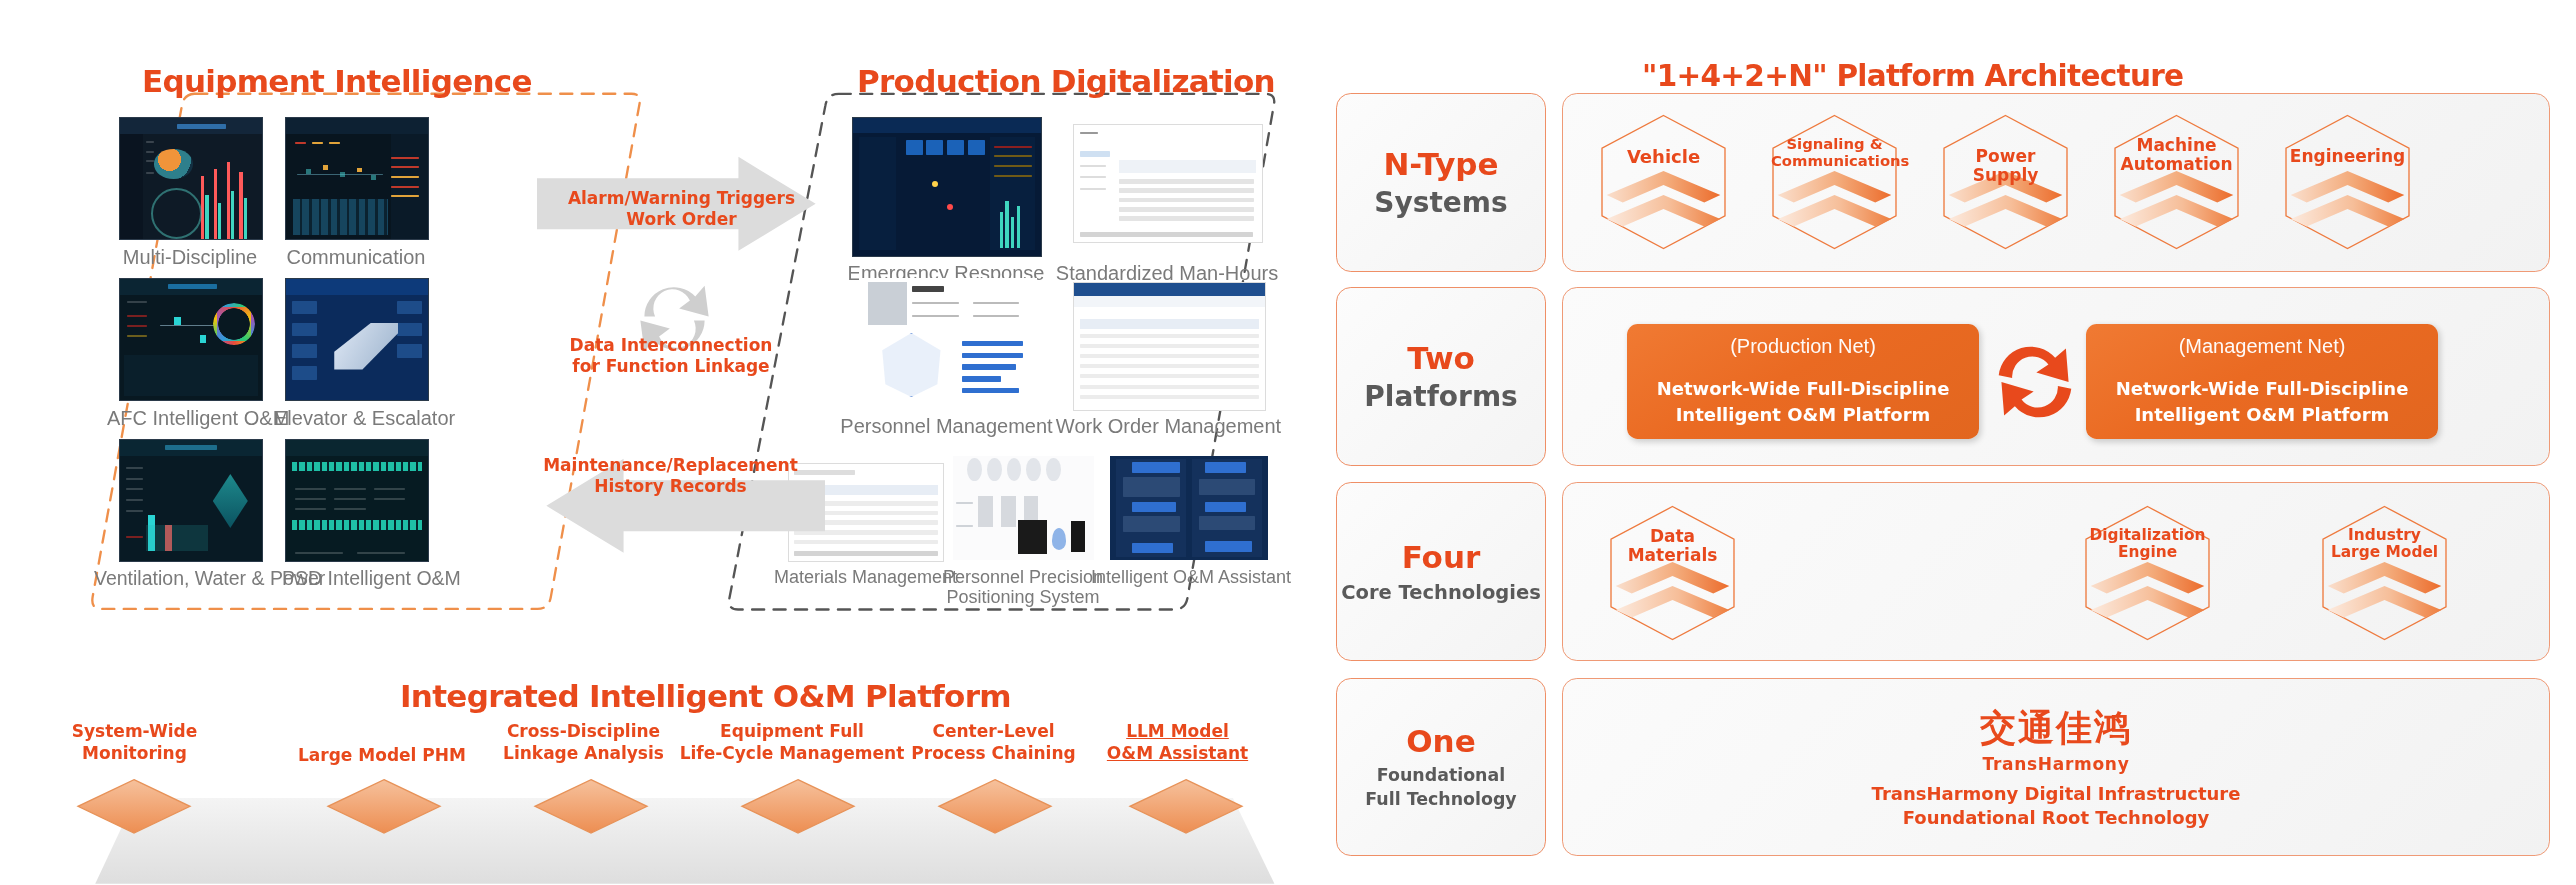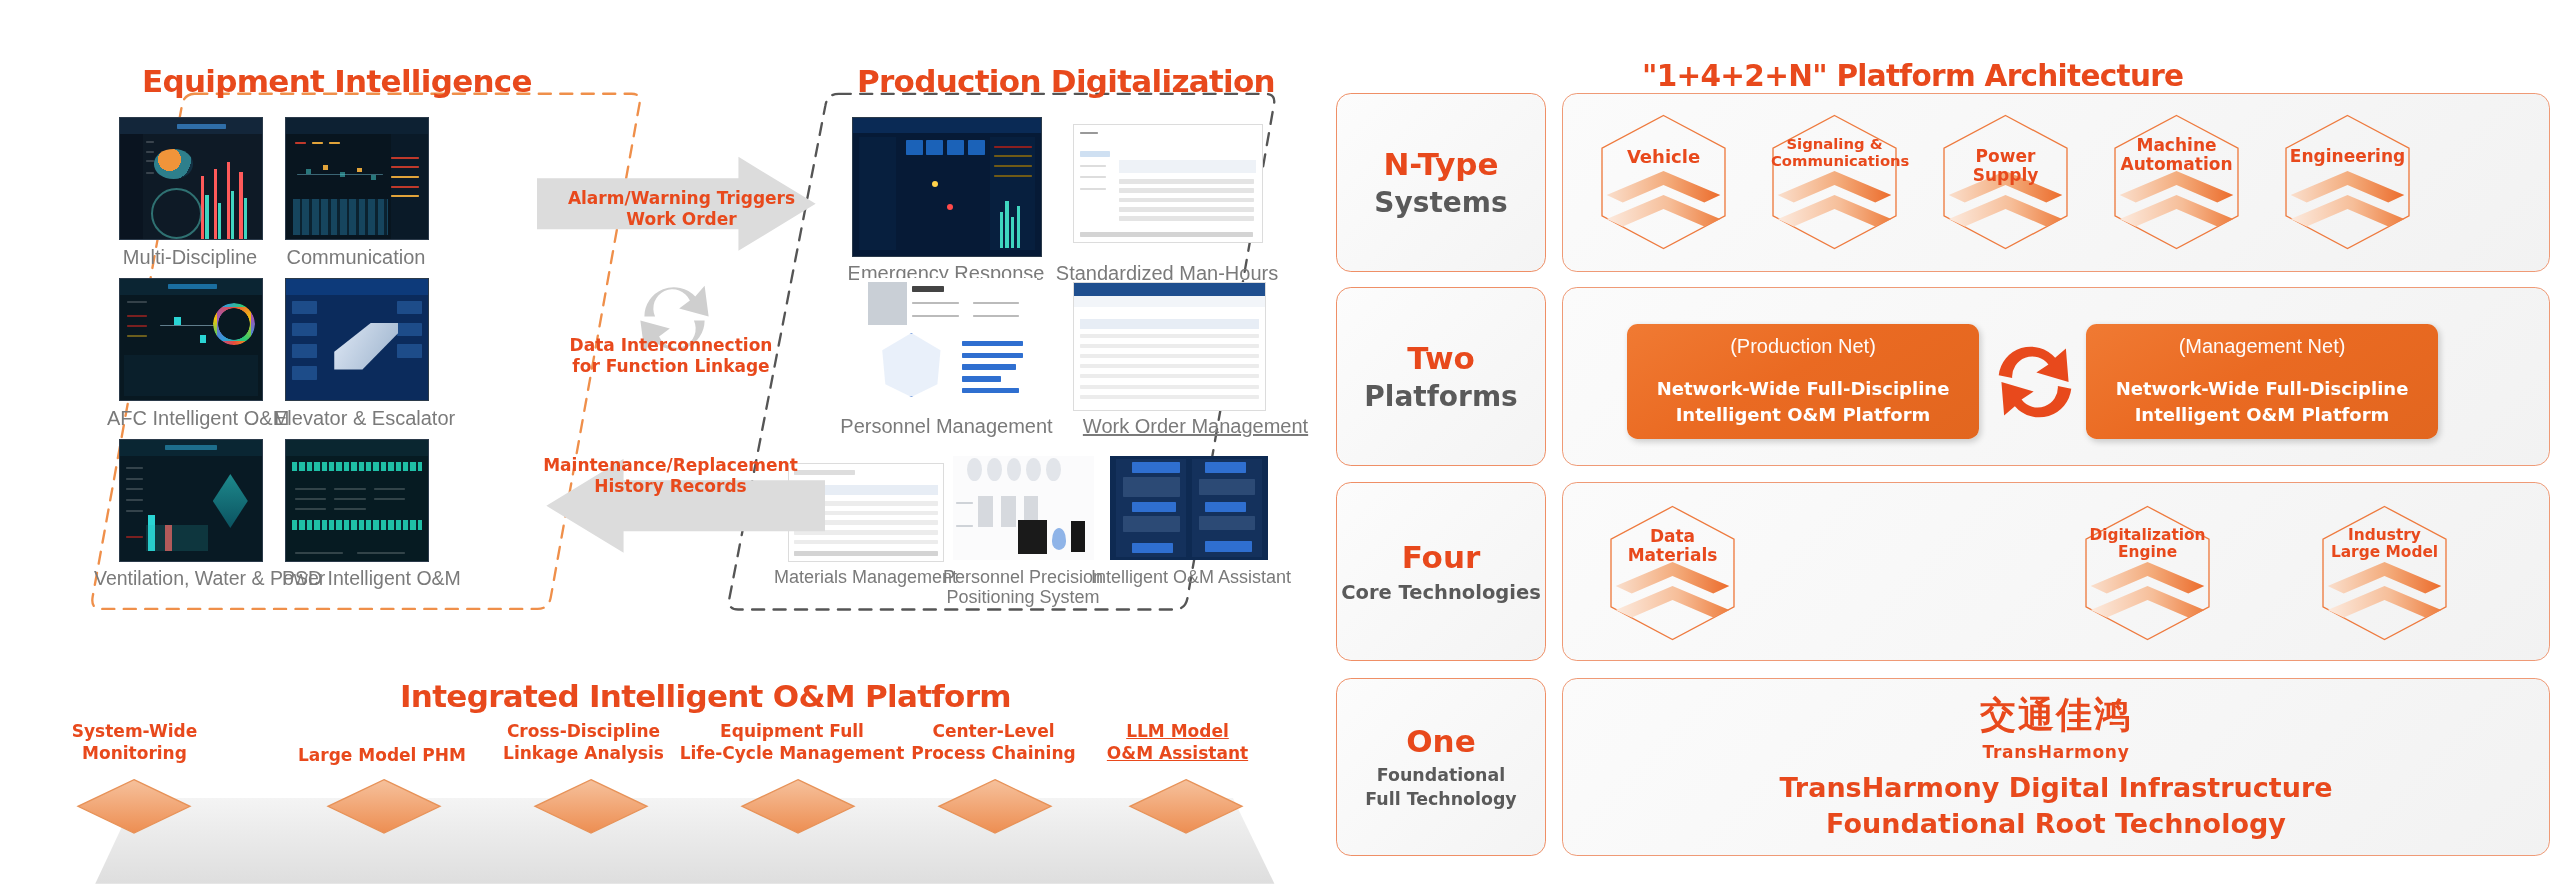--- a/index.html
+++ b/index.html
@@ -89,21 +89,21 @@
     font-family:"DejaVu Sans",sans-serif;}
   .netcard::before{
     content:"";position:absolute;left:4px;right:4px;top:-4.7px;height:10.7px;
     border-radius:6.7px 6.7px 0 0;background:linear-gradient(#e8542a,#f07a33);z-index:-1;
   }
 
   #brand-cn{color:#E8491C;font-weight:bold;font-size:36px;letter-spacing:2px;
     font-family:"DejaVu Sans",sans-serif;}
   #brand-en{color:#E8491C;font-weight:bold;font-size:17px;letter-spacing:0.7px;
     font-family:"DejaVu Sans",sans-serif;margin-top:1.3px;}
-  .brandline{color:#E8491C;font-weight:bold;font-size:27px;line-height:1.35;
+  .brandline{color:#E8491C;font-weight:bold;font-size:18px;line-height:1.35;
     font-family:"DejaVu Sans",sans-serif;}
 </style>
 </head>
 <body>
 
 <div class="stage">
 
   <svg style="position:absolute;left:81px;top:87px;" width="564" height="530" viewBox="0 0 840 790">
     <path d="M170,10 L820,10 Q835,10 832,26 L700,760 Q697,778 680,778 L30,778 Q14,778 17,760 L150,28 Q153,10 170,10 Z" fill="none" stroke="#EF8F4A" stroke-width="3.5" stroke-dasharray="18 14" stroke-linecap="round"></path>
   </svg>
@@ -290,21 +290,21 @@
     <div style="position:absolute;left:0;top:10%;right:0;height:9%;background:#f2f5f9;"></div>
     <div style="position:absolute;left:3%;right:3%;top:28%;height:8%;background:#e7edf5;"></div>
     <div class="sh" style="left:3%;top:40%;width:94%;background:#ececec;height:4px;"></div>
     <div class="sh" style="left:3%;top:48%;width:94%;background:#ececec;height:4px;"></div>
     <div class="sh" style="left:3%;top:56%;width:94%;background:#ececec;height:4px;"></div>
     <div class="sh" style="left:3%;top:64%;width:94%;background:#ececec;height:4px;"></div>
     <div class="sh" style="left:3%;top:72%;width:94%;background:#ececec;height:4px;"></div>
     <div class="sh" style="left:3%;top:80%;width:94%;background:#ececec;height:4px;"></div>
     <div class="sh" style="left:3%;top:88%;width:94%;background:#ececec;height:4px;"></div>
   </div>
-  <div class="cap" style="left:1080px;top:415px;width:231px;text-decoration:underline;">Work Order Management</div>
+  <div class="cap" style="left:1053px;top:415px;width:231px;">Work Order Management</div>
 
   <div class="thumb" style="left:788px;top:463px;width:154px;height:97px;background:#ffffff;border:0.7px solid #dcdcdc;">
     <div class="sh" style="left:3%;top:6%;width:40%;background:#ddd;height:5.4px;"></div>
     <div style="position:absolute;left:3%;right:3%;top:22%;height:10%;background:#e7edf5;"></div>
     <div class="sh" style="left:3%;top:38%;width:94%;background:#ececec;height:4.7px;"></div>
     <div class="sh" style="left:3%;top:48%;width:94%;background:#ececec;height:4.7px;"></div>
     <div class="sh" style="left:3%;top:58%;width:94%;background:#ececec;height:4.7px;"></div>
     <div class="sh" style="left:3%;top:68%;width:94%;background:#ececec;height:4.7px;"></div>
     <div class="sh" style="left:3%;top:78%;width:94%;background:#ececec;height:4.7px;"></div>
     <div class="sh" style="left:3%;bottom:5%;width:94%;background:#d4d4d4;height:5.4px;"></div>

